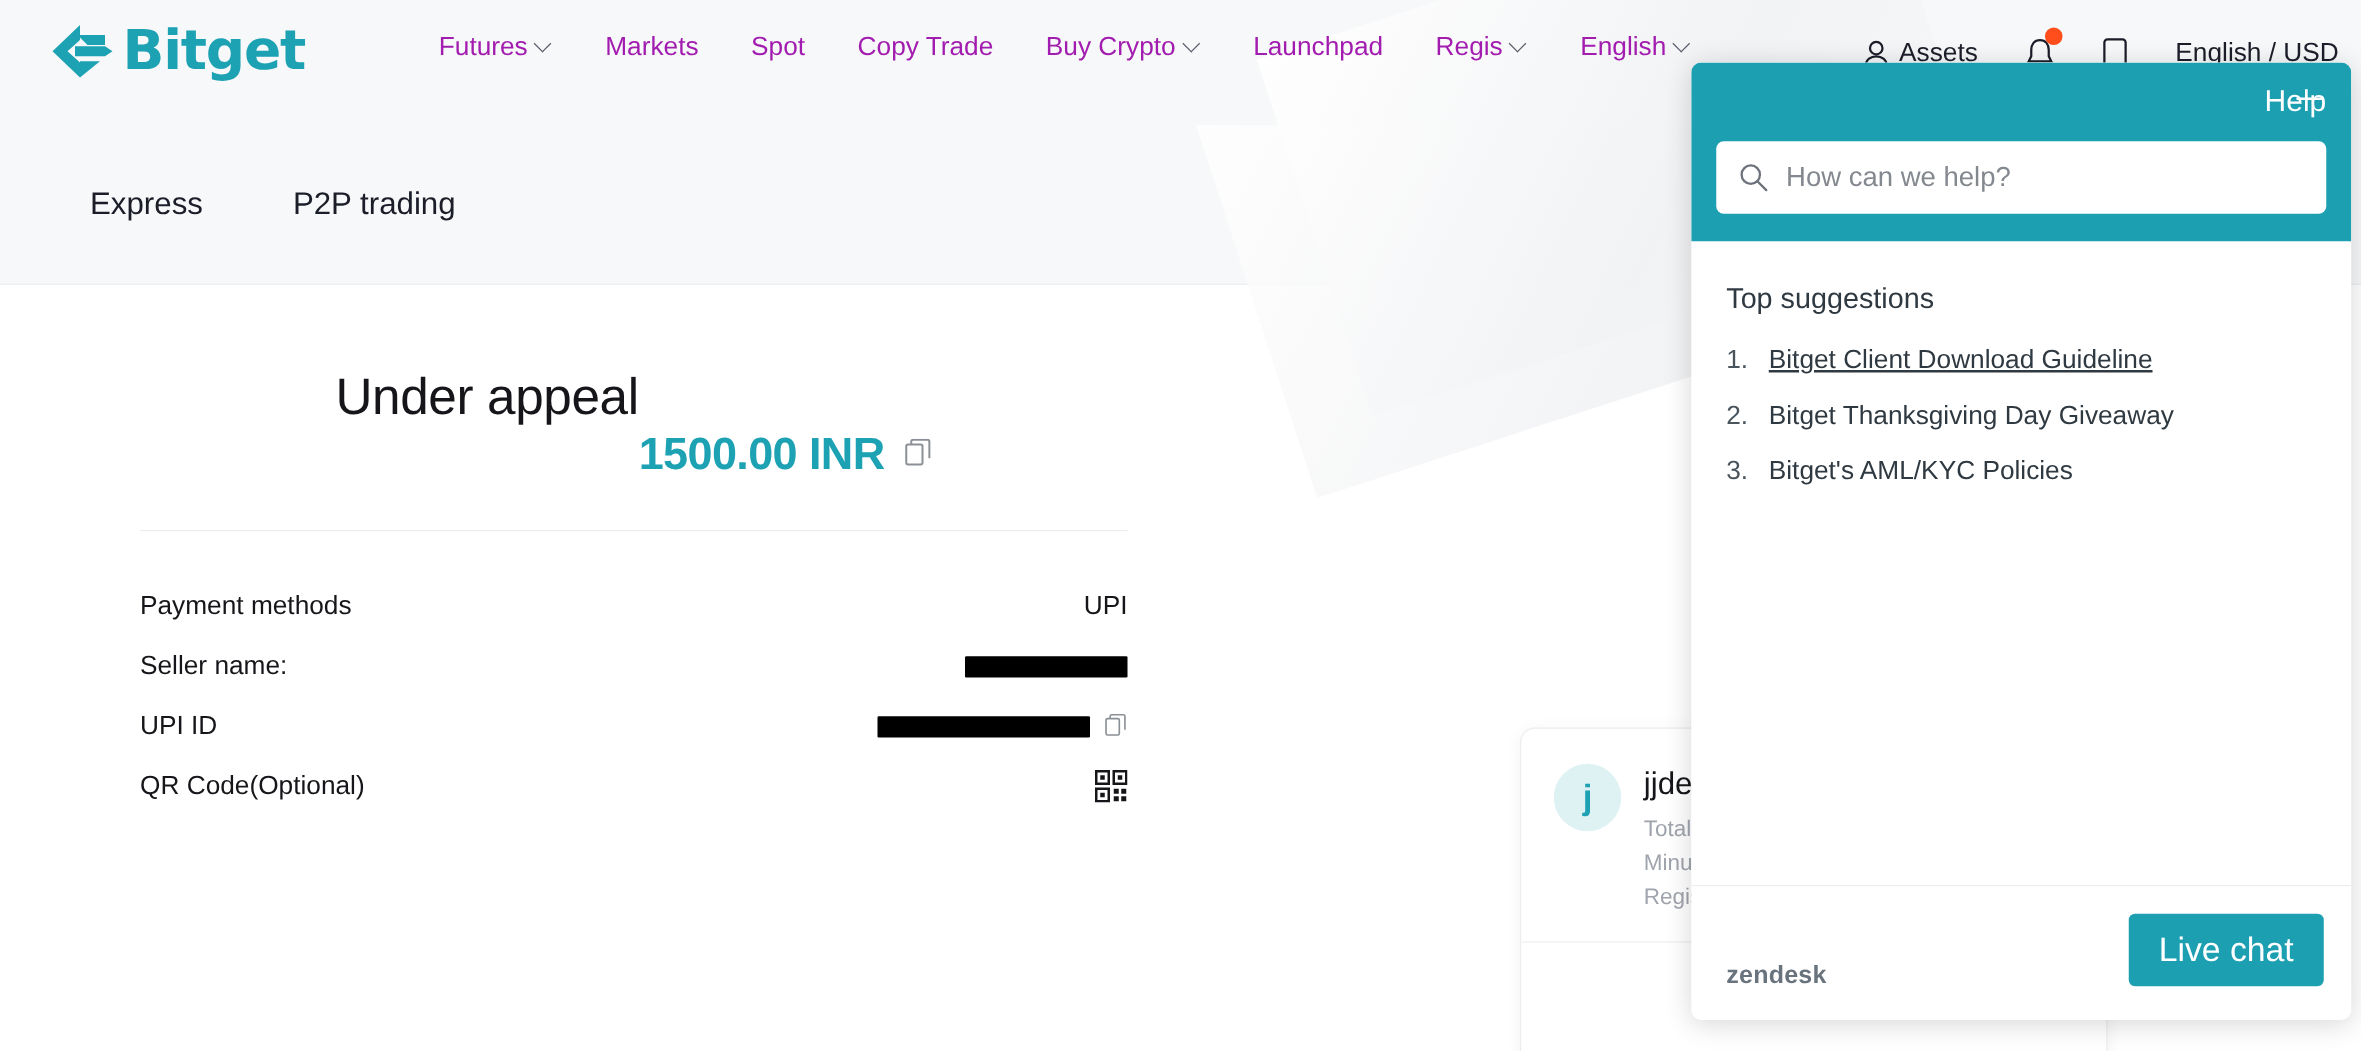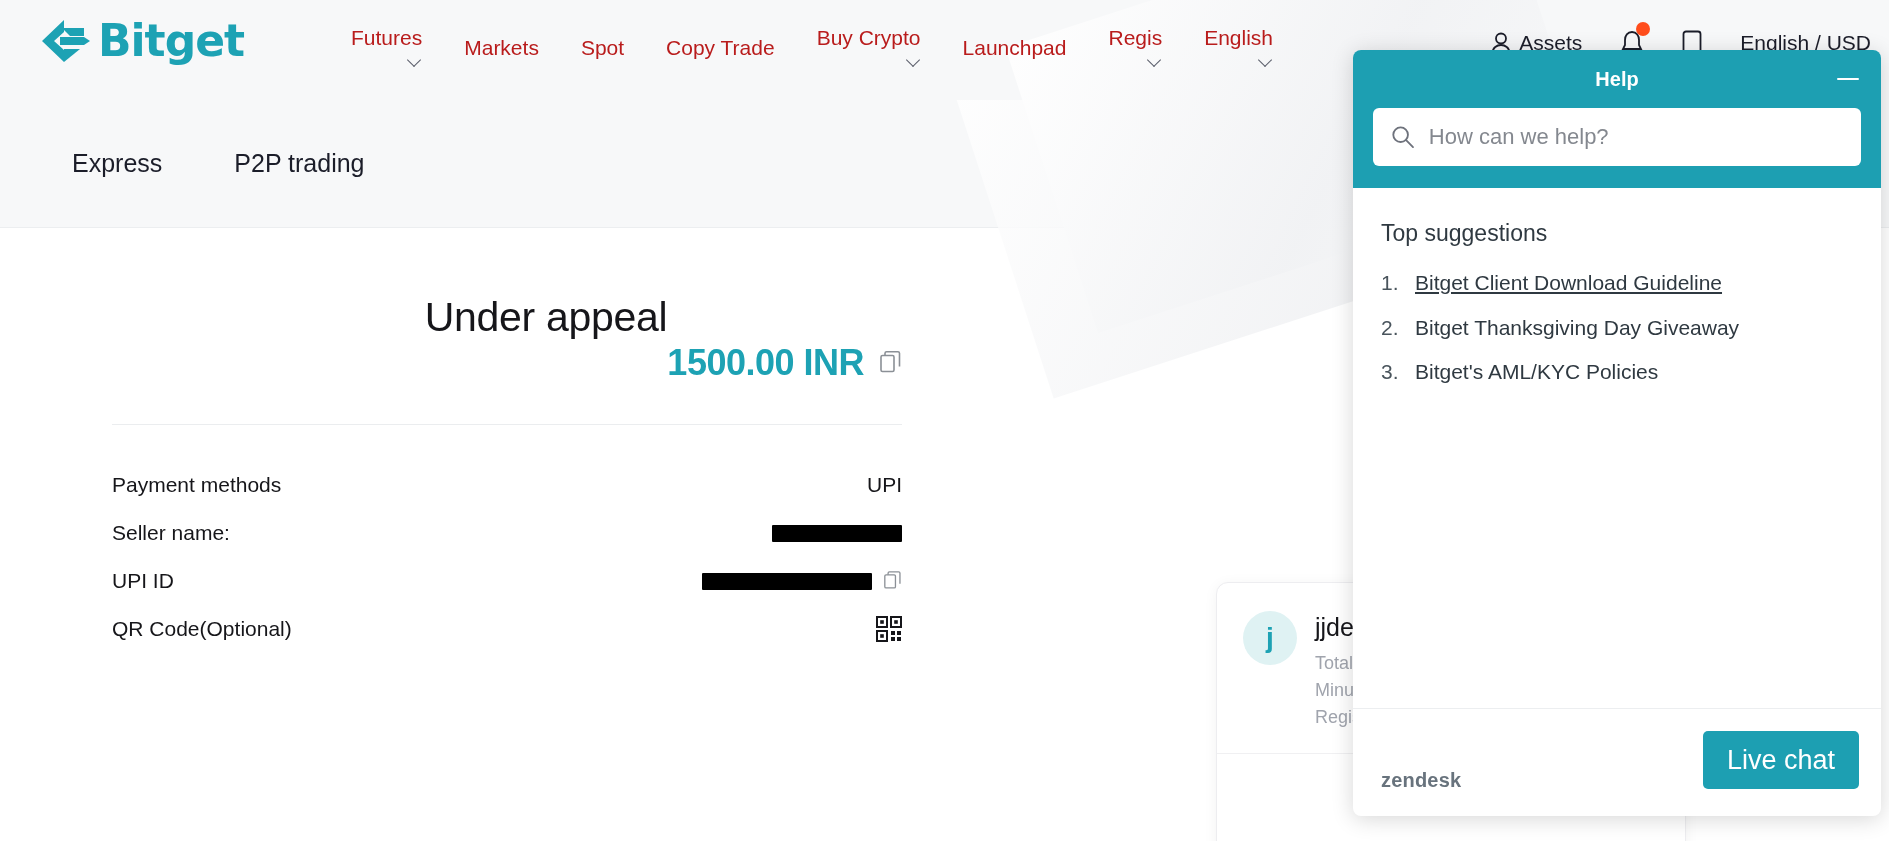--- a/index.html
+++ b/index.html
@@ -26,24 +26,23 @@
     pointer-events:none;
   }
   .logo { position:absolute; left:34px; top:16px; display:flex; align-items:center; gap:6px; }
   .logo svg { display:block; }
   .logo-text {
     font-size:44px; font-weight:bold; color:#1da2b4; letter-spacing:-1px;
     font-family:"DejaVu Sans", sans-serif; line-height:1;
   }
   .mainnav { position:absolute; left:330px; top:26px; display:flex; align-items:center; gap:0px; }
   .navitem {
-    display:flex; align-items:flex-end; gap:7px;
-    font-size:21px; color:#b91c1c; padding:0 21px; white-space:nowrap;
+    display:flex; align-items:center; gap:7px;
+    font-size:21px; color:#a21caf; padding:0 21px; white-space:nowrap;
     cursor:pointer;
-    flex-direction:column;
   }
   .chev { width:13px; height:13px; display:inline-block; position:relative; top:-2px;}
   .chev:after {
     content:''; position:absolute; left:0; top:0;
     width:9px; height:9px; border-right:1.6px solid #5a5e6b; border-bottom:1.6px solid #5a5e6b;
     transform: rotate(45deg);
   }
   .rightnav { position:absolute; right:18px; top:30px; display:flex; align-items:center; gap:38px; }
   .rn-item { display:flex; align-items:center; gap:8px; font-size:21px; color:#1b1d29; cursor:pointer; position:relative; white-space:nowrap;}
   .reddot { position:absolute; width:14px; height:14px; border-radius:50%; background:#ff4d1c; right:-6px; top:-8px; }
@@ -62,21 +61,21 @@
     transform: rotate(-18deg); opacity:.85; pointer-events:none;
   }
   .subnav-item { font-size:25px; color:#1b1d29; cursor:pointer; position:relative; z-index:2;}
   .subnav-item:nth-child(2) { margin-left:72px; }
   .subnav-inner { position:absolute; left:72px; display:flex; align-items:center; }
 
   
   .content { position:absolute; left:0; top:229px; width:1889px; bottom:0; background:#fff; }
 
   .order-card { position:absolute; left:112px; top:65px; width:790px; }
-  .order-head { display:flex; align-items:flex-start; justify-content:flex-end; }
+  .order-head { display:flex; align-items:flex-start; justify-content:center; }
   .order-title { font-size:41px; color:#16161a; font-weight:normal; letter-spacing:-.3px; }
   .order-sub {
     margin-top:10px; font-size:21px; line-height:1.45; color:#9a9ea7; max-width:420px;
   }
   .amount-wrap { display:flex; align-items:center; gap:16px; margin-top:48px; }
   .amount { font-size:36px; font-weight:bold; color:#1da2b4; letter-spacing:-.5px; }
 
   .divider { height:1px; background:#ebedef; margin-top:40px; }
 
   .rows { margin-top:36px; }
@@ -112,21 +111,21 @@
   .help {
     position:absolute; left:1353px; top:50px; width:528px; height:766px;
     background:#fff; border-radius:8px;
     box-shadow: 0 3px 22px rgba(0,0,0,.16);
     overflow:hidden; z-index:30;
     display:flex; flex-direction:column;
   }
   .help-header {
     background:#1d9fb2; padding:16px 20px 22px 20px; position:relative; flex:0 0 auto;
   }
-  .help-title { text-align:center; color:#fff; font-size:20px; font-weight:bold; line-height:1.3;}
+  .help-title { text-align:right; color:#fff; font-size:24px; font-weight:normal; line-height:1.3;}
   .help-min {
     position:absolute; right:20px; top:18px; width:26px; height:22px; cursor:pointer;
     display:flex; align-items:center; justify-content:center;
   }
   .help-min span { display:block; width:22px; height:2.6px; background:#fff; border-radius:2px;}
   .help-search {
     margin-top:16px; background:#fff; border-radius:6px; height:58px;
     display:flex; align-items:center; gap:14px; padding:0 18px;
   }
   .help-search input {

